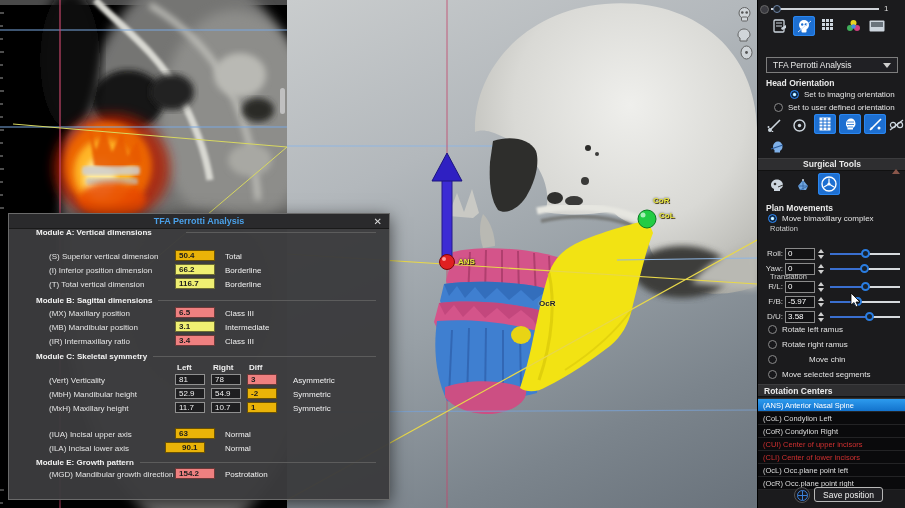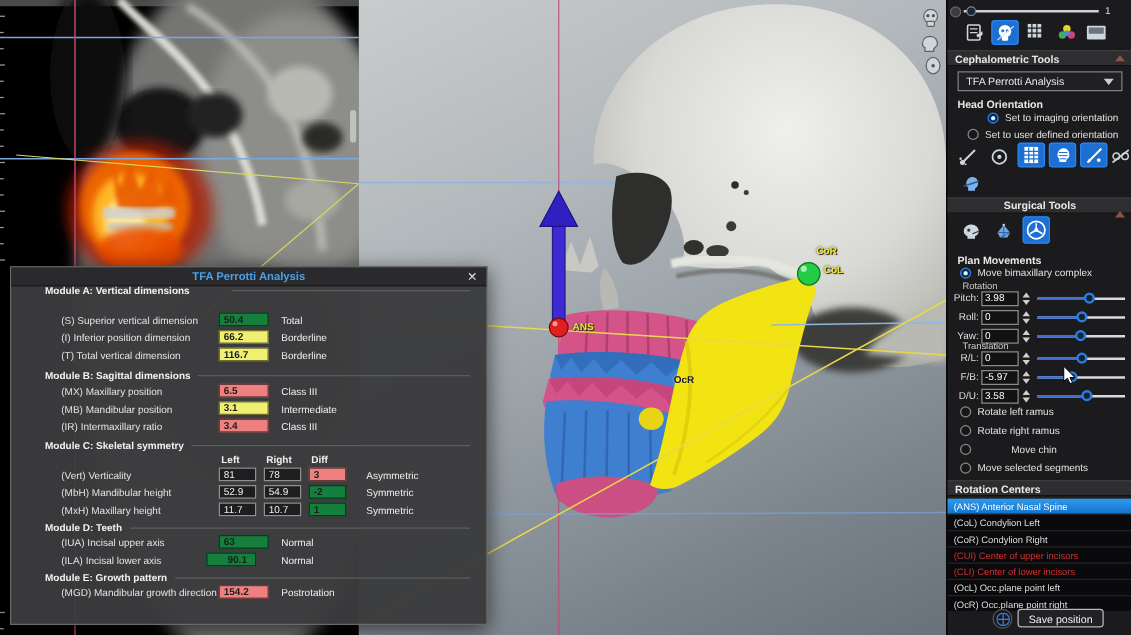--- a/index.html
+++ b/index.html
@@ -75,21 +75,21 @@
   .dlg-title { position:absolute; left:0; top:0; width:100%; height:15px; background:#2a2a2c;
     border-bottom:1px solid #1a1a1a; display:flex; align-items:center; justify-content:center;
     font-size:9px; font-weight:bold; color:#4aa0e8; }
   .dlg-close { position:absolute; right:7px; top:2px; font-size:10px; color:#dcdcdc; cursor:default; }
   .mod-title { position:absolute; left:27px; display:flex; align-items:center; width:340px;
     font-size:8px; font-weight:bold; color:#f2f2f2; white-space:nowrap; }
   .mod-title .rule { flex:1; height:1px; background:#5c5c5c; margin-left:6px; }
   .drow-label { position:absolute; left:40px; font-size:8px; color:#e4e4e4; }
   .vb { position:absolute; width:40px; height:11px; border:1px solid rgba(0,0,0,.55); font-size:8px;
     font-weight:bold; color:#1c1c1c; line-height:10px; padding-left:3px; }
-  .vb.green { background:#15803d; } .vb.yellow { background:#efef72; } .vb.red { background:#ef8080; }
+  .vb.green { background:#eab308; } .vb.yellow { background:#efef72; } .vb.red { background:#ef8080; }
   .vb.plain { background:#1e1e20; border:1px solid #909090; color:#f0f0f0; font-weight:normal; width:30px; }
   .dstatus { position:absolute; font-size:8px; color:#f0f0f0; }
   .chead { position:absolute; font-size:8px; font-weight:bold; color:#f0f0f0; }
 
   .cursor-arrow { left:850px; top:293px; width:12px; height:16px; z-index:60; }
 </style>
 </head>
 <body>
 
 <div class="app">
@@ -329,24 +329,20 @@
           <circle cx="7.5" cy="7.5" r="2.2" fill="#4a8ae0"></circle>
         </svg>
     </div>
     <div class="ic" style="left:108px; top:16px;">
       <svg width="16" height="12" viewBox="0 0 16 12">
           <rect x="0.5" y="0.5" width="15" height="11" rx="1" fill="#cdd6de"></rect>
           <rect x="2" y="2" width="12" height="5" fill="#6a747c"></rect>
         </svg>
     </div>
 
-    <div class="sec-head" style="top:40px;">
-      <span>Cephalometric Tools</span>
-      <span class="tri"></span>
-    </div>
     <div class="dropdown" style="left:8px; top:57px; width:132px;">
       <span>TFA Perrotti Analysis</span>
       <span class="caret"></span>
     </div>
     <span class="lbl-b" style="left:8px; top:78px;">Head Orientation</span>
     <div class="radio sel" style="left:32px; top:90px;">
       <span class="dot"></span>
         <span>Set to imaging orientation</span>
     </div>
     <div class="radio" style="left:16px; top:103px;">
@@ -445,32 +441,20 @@
     </div>
 
     <span class="lbl-b" style="left:8px; top:203px;">Plan Movements</span>
     <div class="radio sel" style="left:10px; top:214px;">
       <span class="dot"></span>
         <span>Move bimaxillary complex</span>
     </div>
 
     <span class="lbl-s" style="left:12px; top:224px;">Rotation</span>
 
-    <div class="num-row" style="top:232px;">
-      <span class="nl">Pitch:</span>
-      <span class="nv">3.98</span>
-      <span class="spin">
-          <span class="up"></span>
-          <span class="dn"></span>
-        </span>
-      <span class="slider">
-          <span class="fill" style="width:60%"></span>
-          <span class="thumb" style="left:60%"></span>
-        </span>
-    </div>
     <div class="num-row" style="top:247px;">
       <span class="nl">Roll:</span>
       <span class="nv">0</span>
       <span class="spin">
           <span class="up"></span>
           <span class="dn"></span>
         </span>
       <span class="slider">
           <span class="fill" style="width:52%"></span>
           <span class="thumb" style="left:52%"></span>
@@ -615,24 +599,20 @@
     <span class="vb plain" style="left:166px; top:174px;">52.9</span>
     <span class="vb plain" style="left:202px; top:174px;">54.9</span>
     <span class="vb green" style="left:238px; top:174px; width:30px;">-2</span>
     <span class="dstatus" style="left:284px; top:176px;">Symmetric</span>
     <span class="drow-label" style="top:190px;">(MxH) Maxillary height</span>
     <span class="vb plain" style="left:166px; top:188px;">11.7</span>
     <span class="vb plain" style="left:202px; top:188px;">10.7</span>
     <span class="vb green" style="left:238px; top:188px; width:30px;">1</span>
     <span class="dstatus" style="left:284px; top:190px;">Symmetric</span>
 
-    <div class="mod-title" style="top:204px;">
-      <span>Module D: Teeth</span>
-        <span class="rule"></span>
-    </div>
     <span class="drow-label" style="top:216px;">(IUA) Incisal upper axis</span>
     <span class="vb green" style="left:166px; top:214px;">63</span>
     <span class="dstatus" style="left:216px; top:216px;">Normal</span>
     <span class="drow-label" style="top:230px;">(ILA) Incisal lower axis</span>
     <span class="vb green" style="left:156px; top:228px;padding-left:16px;">90.1</span>
     <span class="dstatus" style="left:216px; top:230px;">Normal</span>
 
     <div class="mod-title" style="top:244px;">
       <span>Module E: Growth pattern</span>
         <span class="rule"></span>

